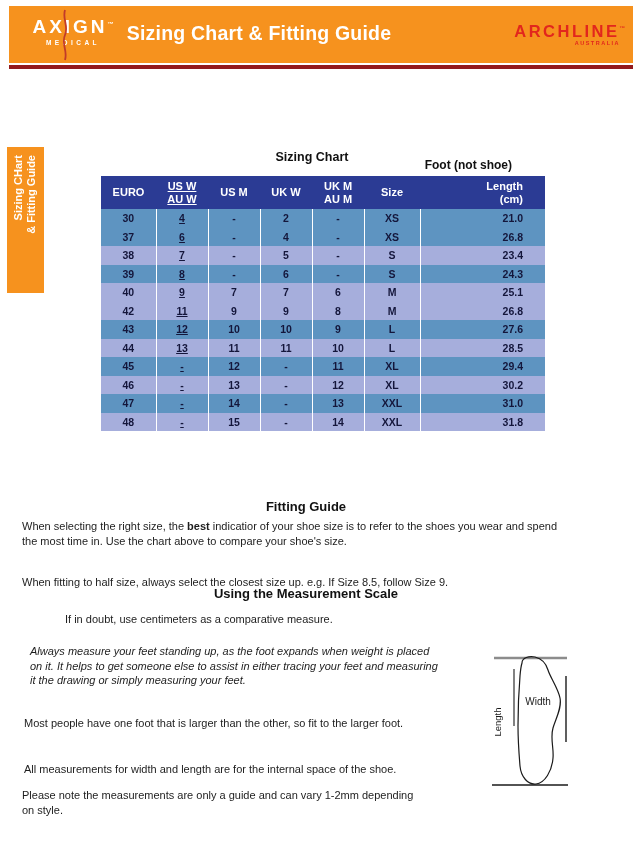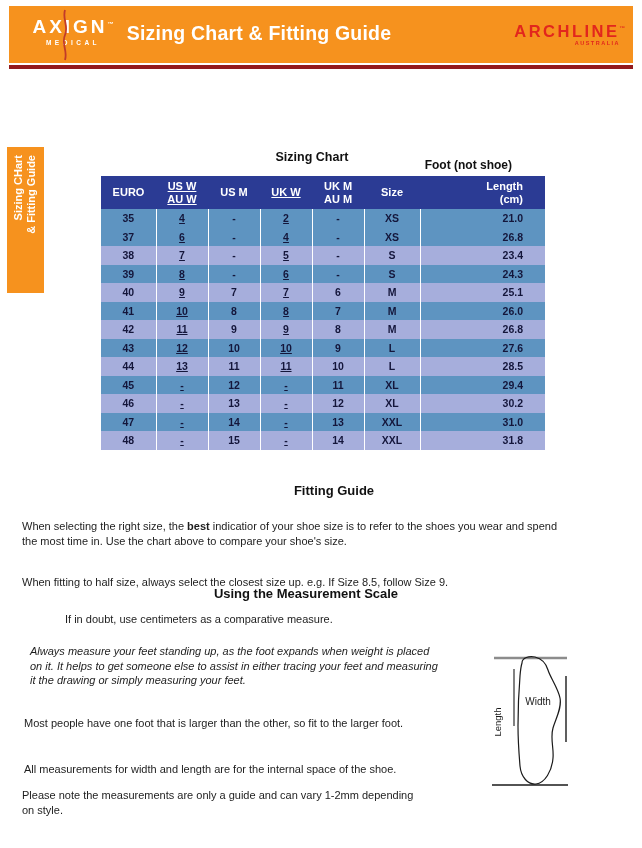--- a/index.html
+++ b/index.html
@@ -32,36 +32,36 @@
   
   .chart-title{position:absolute;left:101px;top:150px;width:422px;text-align:center;
     font-size:12.5px;font-weight:bold;color:#111;}
   .foot-note{position:absolute;left:360px;top:158px;width:152px;text-align:right;
     font-size:12px;font-weight:bold;color:#111;}
   table.size-table{position:absolute;left:101px;top:176px;width:422px;
     border-collapse:collapse;table-layout:fixed;}
   .size-table th:nth-child(1),.size-table td:nth-child(1){width:55px;}
   .size-table th:nth-child(2),.size-table td:nth-child(2){width:52px;text-decoration:underline;}
   .size-table th:nth-child(3),.size-table td:nth-child(3){width:52px;}
-  .size-table th:nth-child(4),.size-table td:nth-child(4){width:52px;text-decoration:underline;}
+  .size-table th:nth-child(4),.size-table td:nth-child(4){width:52px;}
   .size-table th:nth-child(5),.size-table td:nth-child(5){width:52px;}
   .size-table th:nth-child(6),.size-table td:nth-child(6){width:56px;}
   .size-table th:nth-child(7),.size-table td:nth-child(7){width:103px;}
   .size-table th{background:#2B3B94;color:#fff;font-size:11px;font-weight:bold;
     height:33px;vertical-align:middle;text-align:center;white-space:pre-line;line-height:13px;padding:0;}
   .size-table th:last-child{text-align:right;padding-right:22px;}
   .size-table td{height:18.5px;padding:0;text-align:center;font-size:10.5px;font-weight:bold;
     color:#14163B;border-right:1px solid #fff;vertical-align:middle;}
   .size-table td:last-child{text-align:right;padding-right:22px;border-right:none;}
   .size-table tr.r0{background:#5E94C1;}
   .size-table tr.r1{background:#A6AEDC;}
   
   .sec-h{position:absolute;width:612px;left:0;text-align:center;font-size:13px;
     font-weight:bold;color:#111;margin:0;}
-  .h-fitting{top:483px;padding-left:28px;}
+  .h-fitting{top:499px;}
   .h-measure{top:586px;}
   .para{position:absolute;margin:0;font-size:11px;line-height:14.5px;color:#1d1d1d;
     white-space:pre-line;}
   .p-fit1{left:22px;top:519px;width:600px;}
   .p-fit2{left:22px;top:564px;width:600px;margin-top:11px;}
   .p-m1{left:22px;top:612px;width:600px;margin-left:43px;}
   .p-m2{left:30px;top:644px;width:475px;font-style:italic;}
   .p-m3{left:24px;top:716px;width:475px;}
   .p-m4{left:24px;top:762px;width:475px;}
   .p-m5{left:22px;top:788px;width:490px;}
@@ -105,21 +105,21 @@
         <th>UK W</th>
         <th>UK M
 AU M</th>
         <th>Size</th>
         <th>Length
 (cm)</th>
       </tr>
   </thead>
   <tbody id="table-body">
       <tr class="r0">
-        <td>35</td>
+        <td>30</td>
         <td>4</td>
         <td>-</td>
         <td>2</td>
         <td>-</td>
         <td>XS</td>
         <td>21.0</td>
       </tr>
       <tr class="r0">
         <td>37</td>
         <td>6</td>
@@ -148,29 +148,20 @@
         <td>24.3</td>
       </tr>
       <tr class="r1">
         <td>40</td>
         <td>9</td>
         <td>7</td>
         <td>7</td>
         <td>6</td>
         <td>M</td>
         <td>25.1</td>
-      </tr>
-      <tr class="r0">
-        <td>41</td>
-        <td>10</td>
-        <td>8</td>
-        <td>8</td>
-        <td>7</td>
-        <td>M</td>
-        <td>26.0</td>
       </tr>
       <tr class="r1">
         <td>42</td>
         <td>11</td>
         <td>9</td>
         <td>9</td>
         <td>8</td>
         <td>M</td>
         <td>26.8</td>
       </tr>

